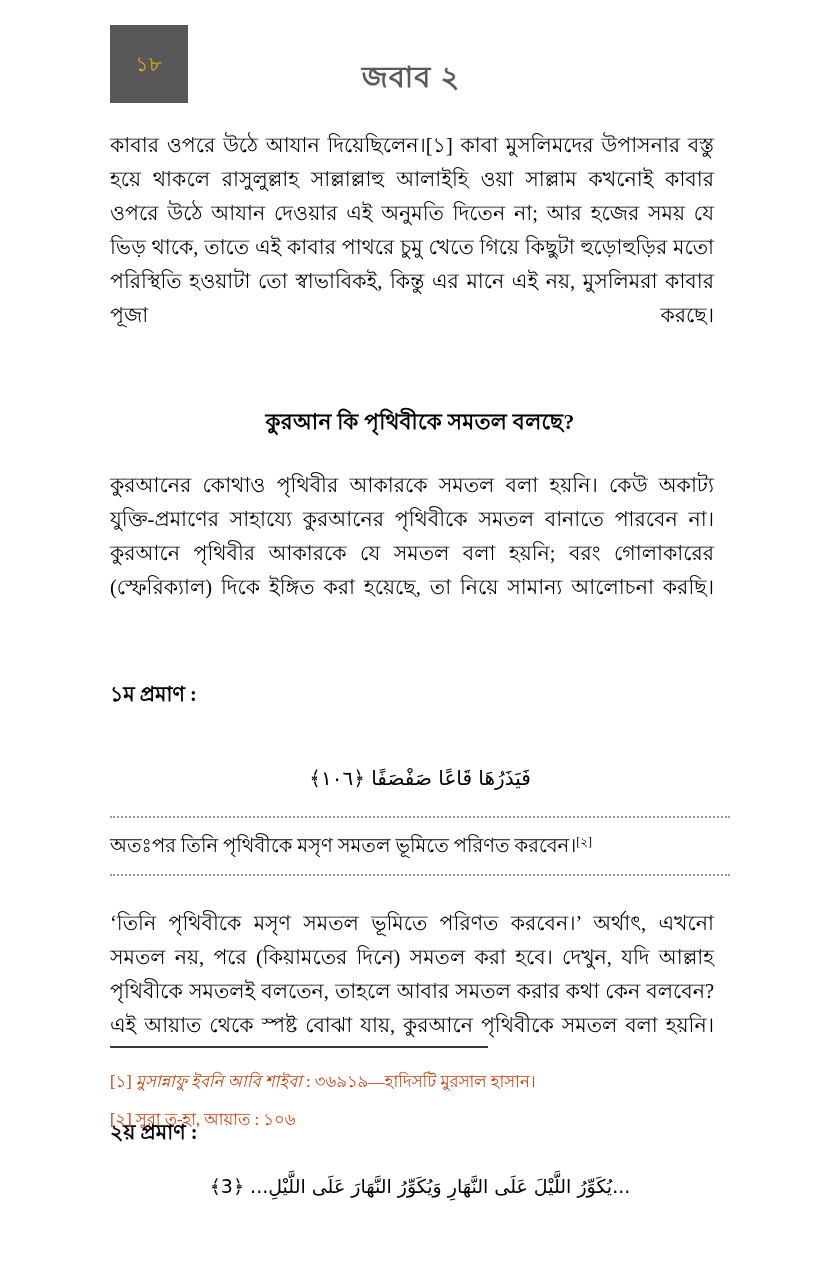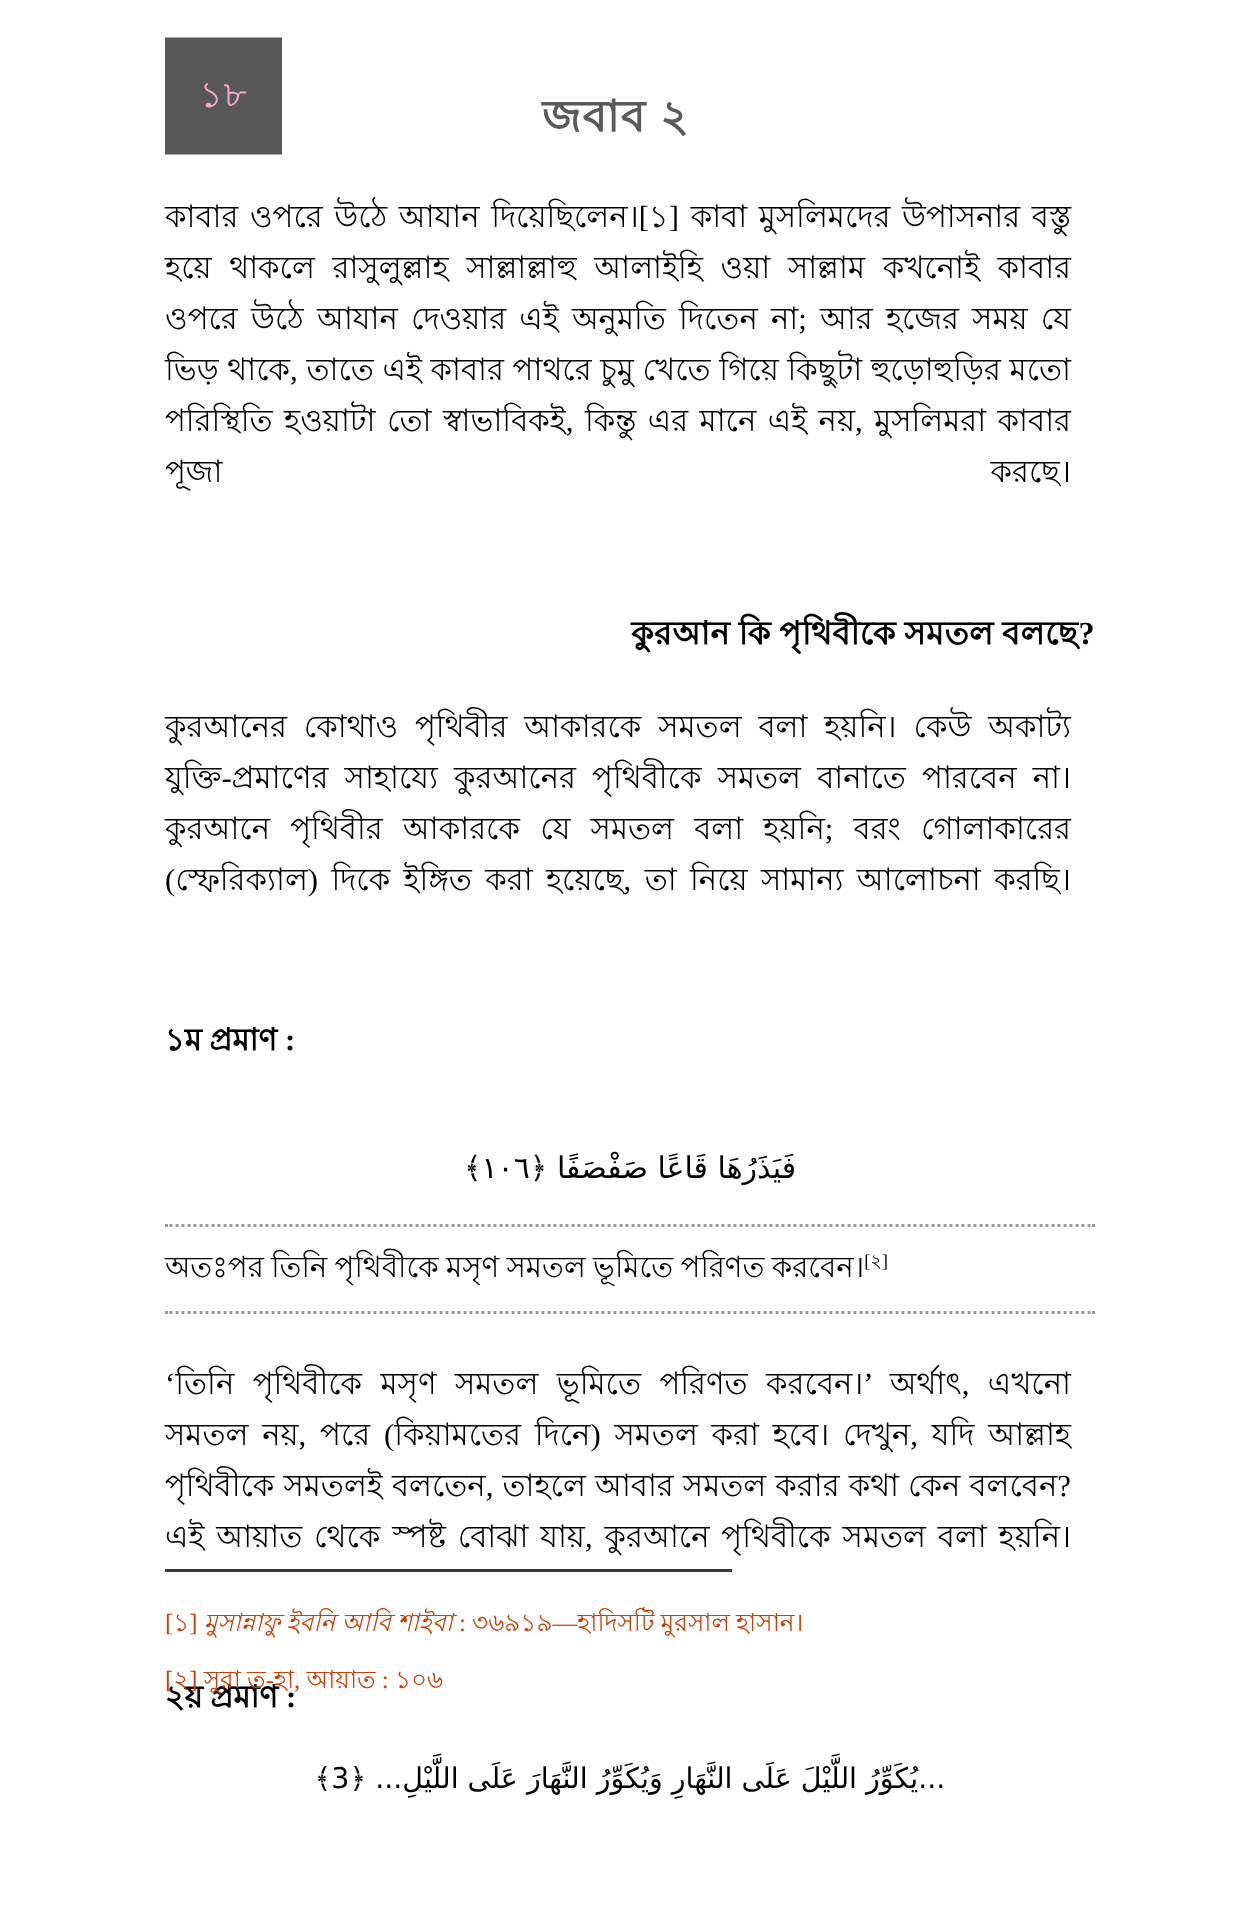--- a/index.html
+++ b/index.html
@@ -35,23 +35,23 @@
     top: 25px;
     left: 110px;
     width: 78px;
     height: 78px;
     background: #585858;
     display: flex;
     align-items: center;
     justify-content: center;
   }
   .page-number-box .num {
-    color: #f9a8d4;
+    color: #eab308;
     font-family: "Liberation Sans", sans-serif;
-    font-size: 24px;
+    font-size: 20px;
     line-height: 1;
     letter-spacing: 0.5px;
   }
   .chapter-title {
     position: absolute;
     top: 54px;
     left: 0;
     width: 100%;
     text-align: center;
     color: #5a5a5a;
@@ -84,21 +84,21 @@
   }
 
   .spacer-sm { height: 18px; }
   .spacer-md { height: 30px; }
   .spacer-lg { height: 40px; }
 
   h2.section-heading {
     margin: 0;
     font-size: 21.5px;
     font-weight: bold;
-    text-align: right;
+    text-align: center;
     line-height: 32px;
     letter-spacing: 0.3px;
   }
 
   h3.proof-heading {
     margin: 0;
     font-size: 20.5px;
     font-weight: bold;
     text-align: left;
     line-height: 32px;

